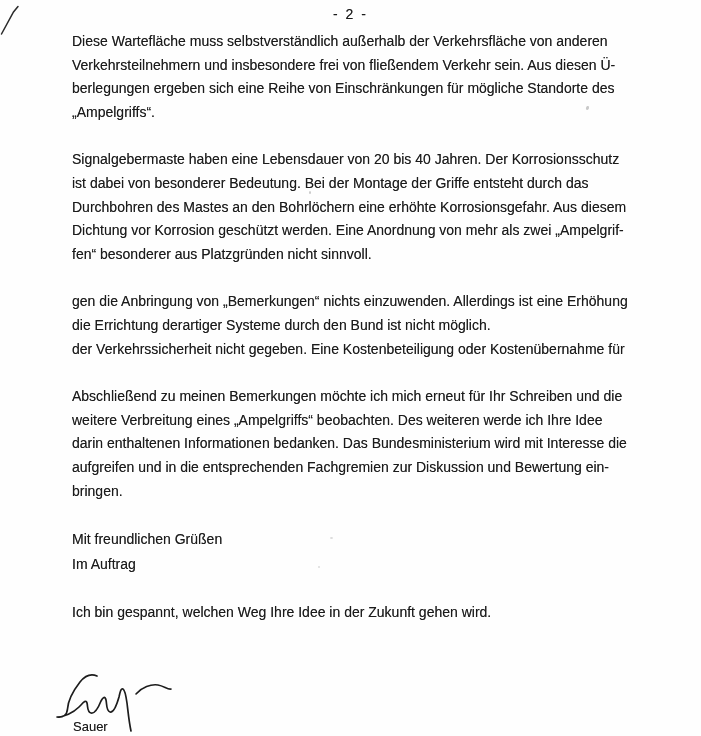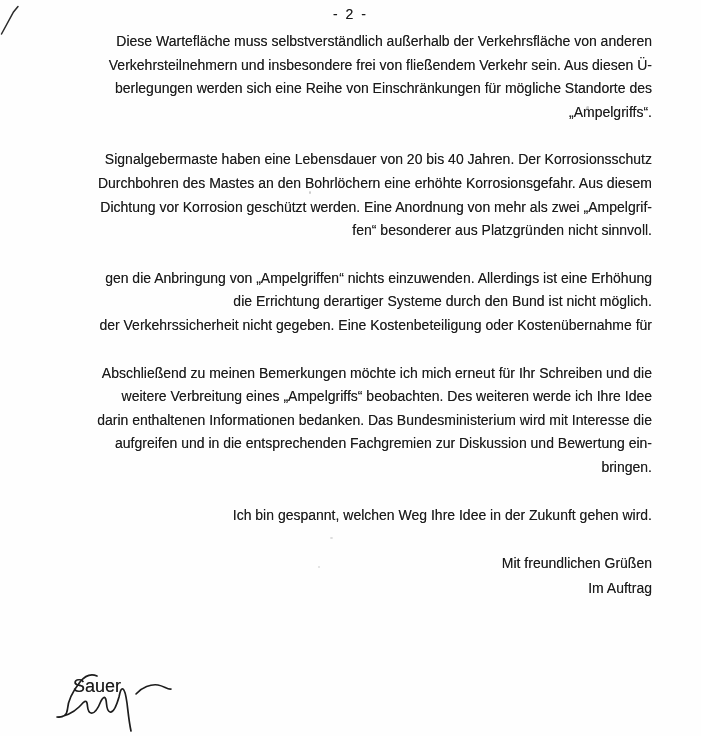--- a/index.html
+++ b/index.html
@@ -21,34 +21,34 @@
     font-size: 14px;
     letter-spacing: 2px;
     text-shadow: 0 0 0.6px rgba(20,20,20,0.55);
   }
   .letter-body {
     position: absolute;
     left: 72px;
     top: 30px;
     width: 580px;
   }
-  .para { margin: 0 0 24px 0; text-align: right; }
+  .para { margin: 0 0 24px 0; }
   .line {
     height: 23.6px;
     line-height: 23.6px;
     font-size: 14px;
     white-space: nowrap;
     text-shadow: 0 0 0.6px rgba(20,20,20,0.55);
   }
   .closing .line { height: 24.8px; line-height: 24.8px; }
   .signer-name {
     position: absolute;
     left: 73px;
-    top: 679px;
-    font-size: 18px;
+    top: 719px;
+    font-size: 13px;
     line-height: 15px;
     text-shadow: 0 0 0.6px rgba(20,20,20,0.55);
   }
   .ink-overlay {
     position: absolute;
     left: 0; top: 0;
     width: 701px; height: 736px;
     pointer-events: none;
   }
   .speck {
@@ -67,47 +67,48 @@
 
 <div class="sheet">
 
   <div class="page-number">- 2 -</div>
 
   <div class="letter-body">
 
   <div class="para">
         <div class="line">Diese Wartefläche muss selbstverständlich außerhalb der Verkehrsfläche von anderen</div>
         <div class="line">Verkehrsteilnehmern und insbesondere frei von fließendem Verkehr sein. Aus diesen Ü-</div>
-        <div class="line">berlegungen werden sich eine Reihe von Einschränkungen für mögliche Standorte des</div>
+        <div class="line">berlegungen ergeben sich eine Reihe von Einschränkungen für mögliche Standorte des</div>
         <div class="line">„Ampelgriffs“.</div>
       </div>
       <div class="para">
         <div class="line">Signalgebermaste haben eine Lebensdauer von 20 bis 40 Jahren. Der Korrosionsschutz</div>
+        <div class="line">ist dabei von besonderer Bedeutung. Bei der Montage der Griffe entsteht durch das</div>
         <div class="line">Durchbohren des Mastes an den Bohrlöchern eine erhöhte Korrosionsgefahr. Aus diesem</div>
         <div class="line">Dichtung vor Korrosion geschützt werden. Eine Anordnung von mehr als zwei „Ampelgrif-</div>
         <div class="line">fen“ besonderer aus Platzgründen nicht sinnvoll.</div>
       </div>
       <div class="para">
-        <div class="line">gen die Anbringung von „Ampelgriffen“ nichts einzuwenden. Allerdings ist eine Erhöhung</div>
+        <div class="line">gen die Anbringung von „Bemerkungen“ nichts einzuwenden. Allerdings ist eine Erhöhung</div>
         <div class="line">die Errichtung derartiger Systeme durch den Bund ist nicht möglich.</div>
         <div class="line">der Verkehrssicherheit nicht gegeben. Eine Kostenbeteiligung oder Kostenübernahme für</div>
       </div>
       <div class="para">
         <div class="line">Abschließend zu meinen Bemerkungen möchte ich mich erneut für Ihr Schreiben und die</div>
         <div class="line">weitere Verbreitung eines „Ampelgriffs“ beobachten. Des weiteren werde ich Ihre Idee</div>
         <div class="line">darin enthaltenen Informationen bedanken. Das Bundesministerium wird mit Interesse die</div>
         <div class="line">aufgreifen und in die entsprechenden Fachgremien zur Diskussion und Bewertung ein-</div>
         <div class="line">bringen.</div>
       </div>
-      <div class="para">
-        <div class="line">Ich bin gespannt, welchen Weg Ihre Idee in der Zukunft gehen wird.</div>
-      </div>
       <div class="para closing">
         <div class="line">Mit freundlichen Grüßen</div>
         <div class="line">Im Auftrag</div>
+      </div>
+      <div class="para">
+        <div class="line">Ich bin gespannt, welchen Weg Ihre Idee in der Zukunft gehen wird.</div>
       </div>
     </div>
 
   <div class="signer-name">Sauer</div>
 
   <span class="speck s1"></span>
   <span class="speck s2"></span>
   <span class="speck s3"></span>
   <span class="speck s4"></span>
 

